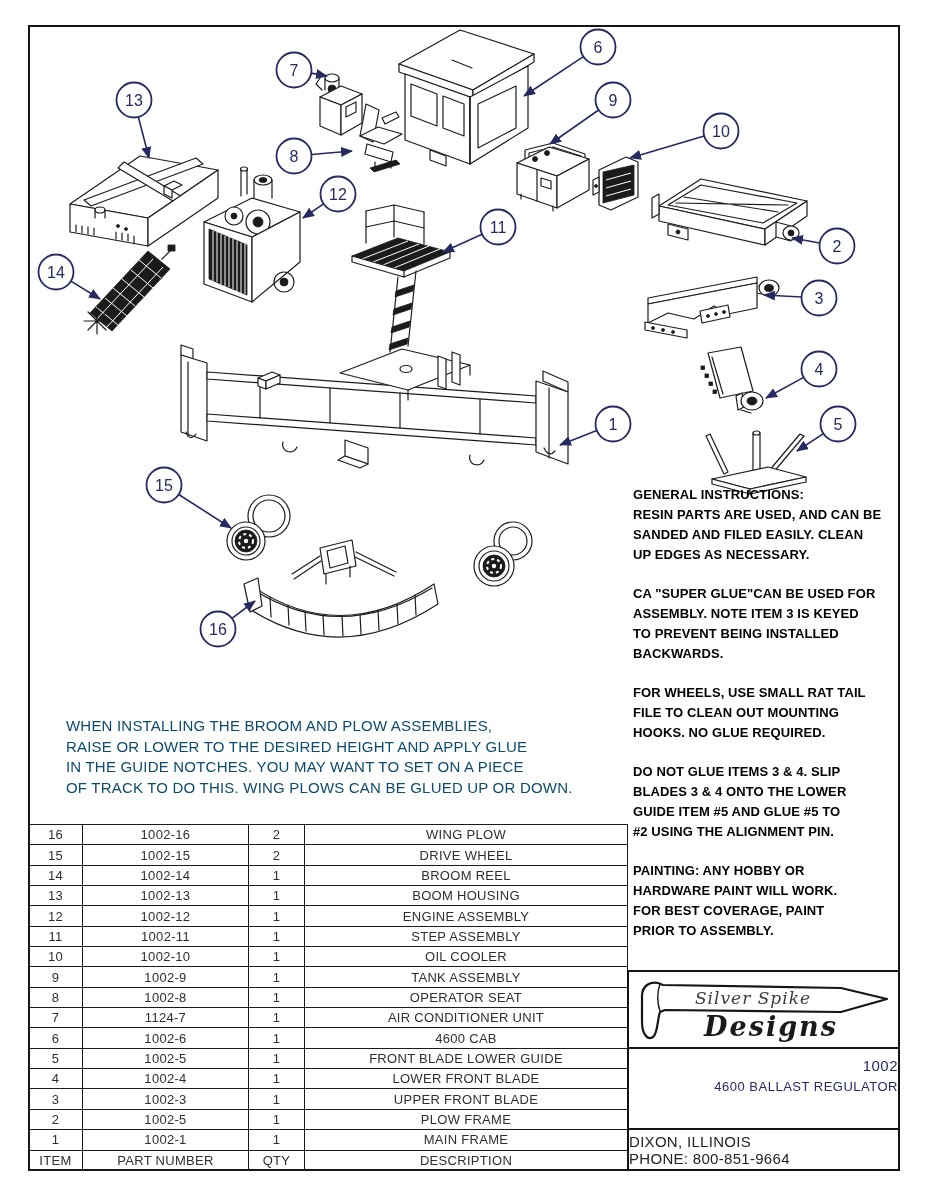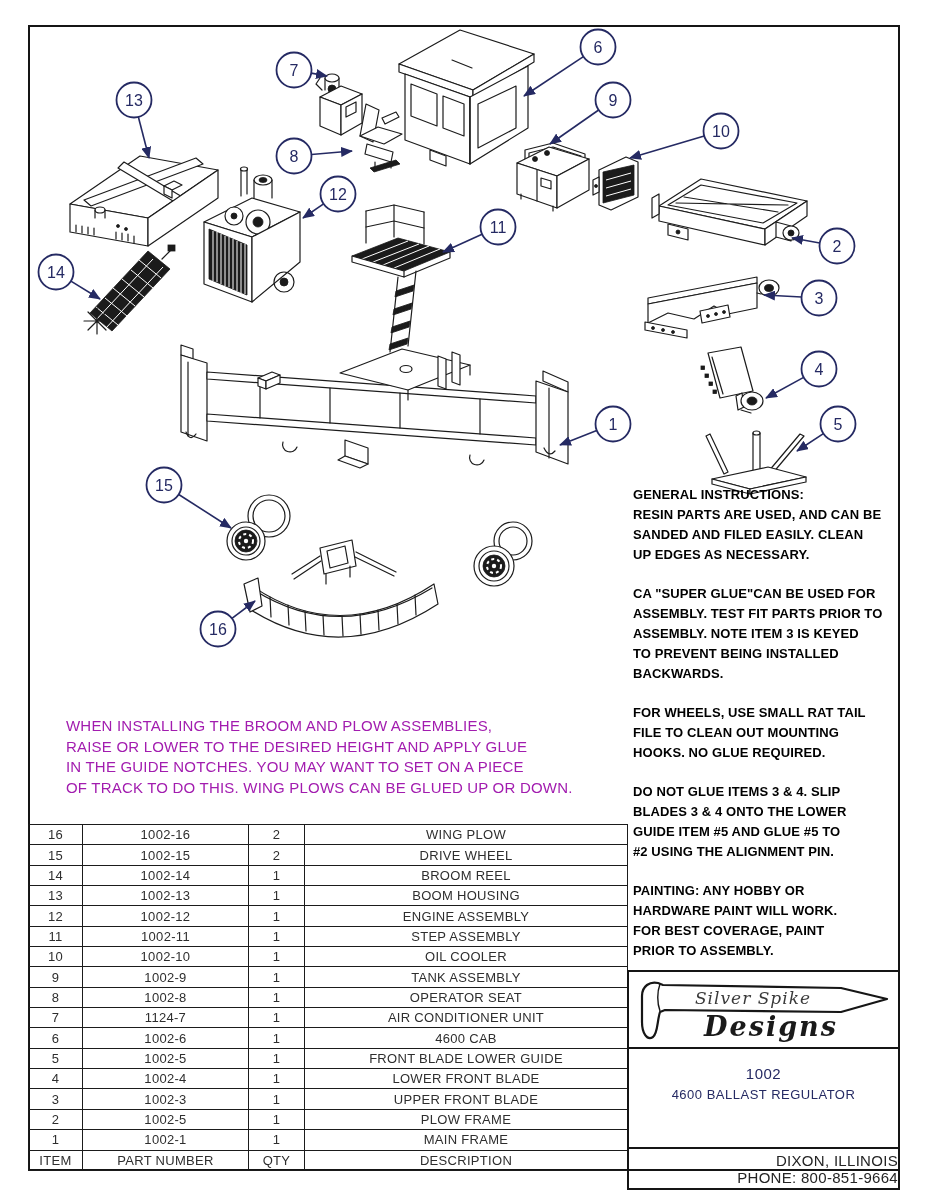--- a/index.html
+++ b/index.html
@@ -11,43 +11,43 @@
   svg.diagram{position:absolute;left:28px;top:25px;width:872px;height:795px;}
   .ln{fill:none;stroke:#1c1c1c;stroke-width:1.2;stroke-linejoin:round;stroke-linecap:round;}
   .fc{fill:#ffffff;stroke:#1c1c1c;stroke-width:1.2;stroke-linejoin:round;}
   .dk{fill:#1b1b1b;stroke:#1b1b1b;stroke-width:0.8;}
   .wl{fill:none;stroke:#ffffff;stroke-width:1;}
   .callout-circle{fill:#ffffff;stroke:#252a63;stroke-width:1.8;}
   .callout-line{stroke:#252a63;stroke-width:1.6;fill:none;}
   .callout-num{font-family:"Liberation Sans",sans-serif;font-size:16px;fill:#252a63;
         text-anchor:middle;}
   
-  .broom-note{position:absolute;left:66px;top:716px;width:520px;color:#a21caf;
+  .broom-note{position:absolute;left:66px;top:716px;width:520px;color:#0c4a6e;
         font-size:15px;line-height:20.5px;letter-spacing:0.2px;}
   .instructions{position:absolute;left:633px;top:485px;width:262px;color:#000000;
         font-size:13px;line-height:20px;letter-spacing:0.1px;font-weight:bold;}
   .instructions .para{margin:0 0 19px 0;}
   
   table.bom{position:absolute;left:28px;top:824px;width:599px;height:347px;
         border-collapse:collapse;table-layout:fixed;}
   table.bom td{border:1.5px solid #1b1b1b;text-align:center;vertical-align:middle;
         font-size:13px;color:#2e2e2e;padding:0;letter-spacing:0.3px;overflow:hidden;
         white-space:nowrap;}
   table.bom col.c-item{width:54px;} table.bom col.c-part{width:166px;}
   table.bom col.c-qty{width:56px;} table.bom col.c-desc{width:323px;}
   
   .title-block{position:absolute;left:627px;top:970px;width:273px;height:201px;box-sizing:border-box;}
   .tb-box{box-sizing:border-box;border-left:2px solid #151515;border-right:2px solid #151515;
         border-bottom:2px solid #151515;position:relative;text-align:right;}
   .tb-box.first{border-top:2px solid #151515;}
   .tb-logo{height:79px;}
-  .tb-product{height:100px;text-align:center;color:#252a63;padding-top:16px;}
+  .tb-product{height:81px;color:#252a63;padding-top:8px;}
   .tb-product .num{font-size:15px;letter-spacing:0.5px;}
   .tb-product .name{font-size:13px;letter-spacing:0.5px;margin-top:5px;}
-  .tb-address{height:41px;text-align:right;color:#242424;font-size:15px;line-height:17px;
+  .tb-address{height:41px;text-align:left;color:#242424;font-size:15px;line-height:17px;
         padding-top:3px;letter-spacing:0.3px;}
   .logo-svg{position:absolute;left:0;top:0;width:269px;height:75px;}
   .logo-script{font-family:"DejaVu Serif",serif;font-style:italic;fill:#3a3a3a;font-size:17px;
         text-anchor:middle;letter-spacing:1px;}
   .logo-designs{font-family:"DejaVu Serif",serif;font-style:italic;font-weight:bold;fill:#1a1a1a;
         font-size:27px;text-anchor:middle;letter-spacing:2px;}
 </style>
 </head>
 <body>
 
@@ -384,21 +384,20 @@
 
   <div class="instructions">
       <div class="para">
         <div>GENERAL INSTRUCTIONS:</div>
         <div>RESIN PARTS ARE USED, AND CAN BE</div>
         <div>SANDED AND FILED EASILY.  CLEAN</div>
         <div>UP EDGES AS NECESSARY.</div>
       </div>
       <div class="para">
         <div>CA "SUPER GLUE"CAN BE USED FOR</div>
-        <div>ASSEMBLY. TEST FIT PARTS PRIOR TO</div>
         <div>ASSEMBLY.  NOTE ITEM 3 IS KEYED</div>
         <div>TO PREVENT BEING INSTALLED</div>
         <div>BACKWARDS.</div>
       </div>
       <div class="para">
         <div>FOR WHEELS, USE SMALL RAT TAIL</div>
         <div>FILE TO CLEAN OUT MOUNTING</div>
         <div>HOOKS.  NO GLUE REQUIRED.</div>
       </div>
       <div class="para">

